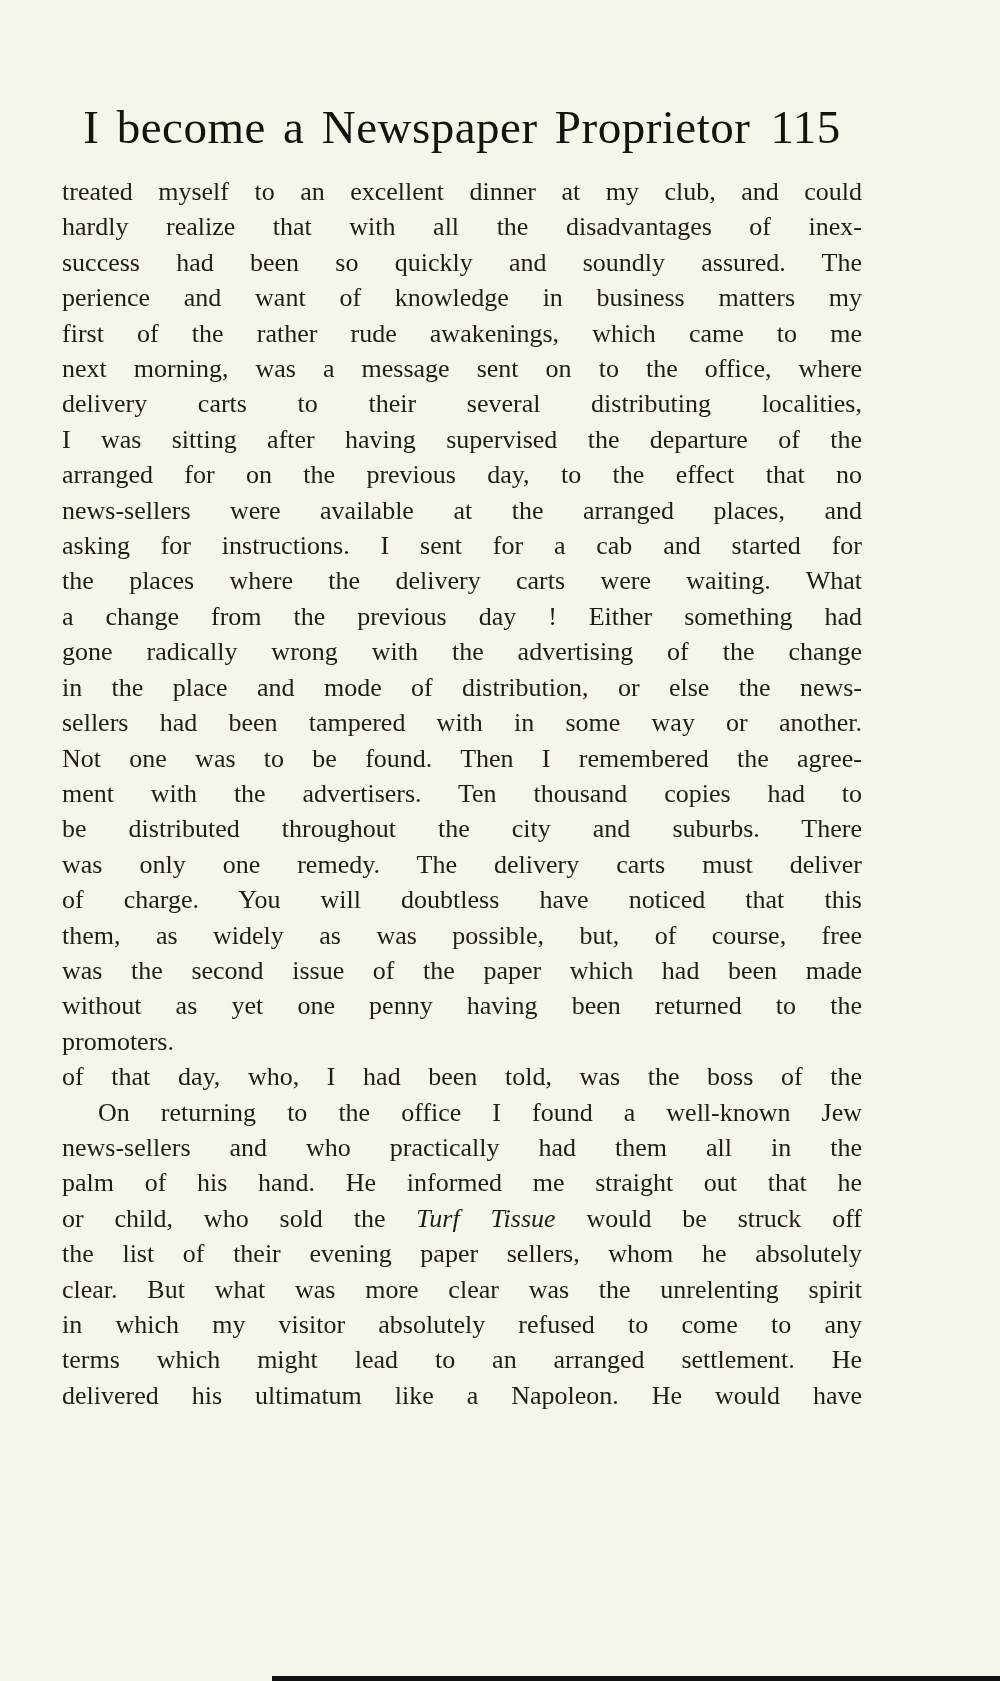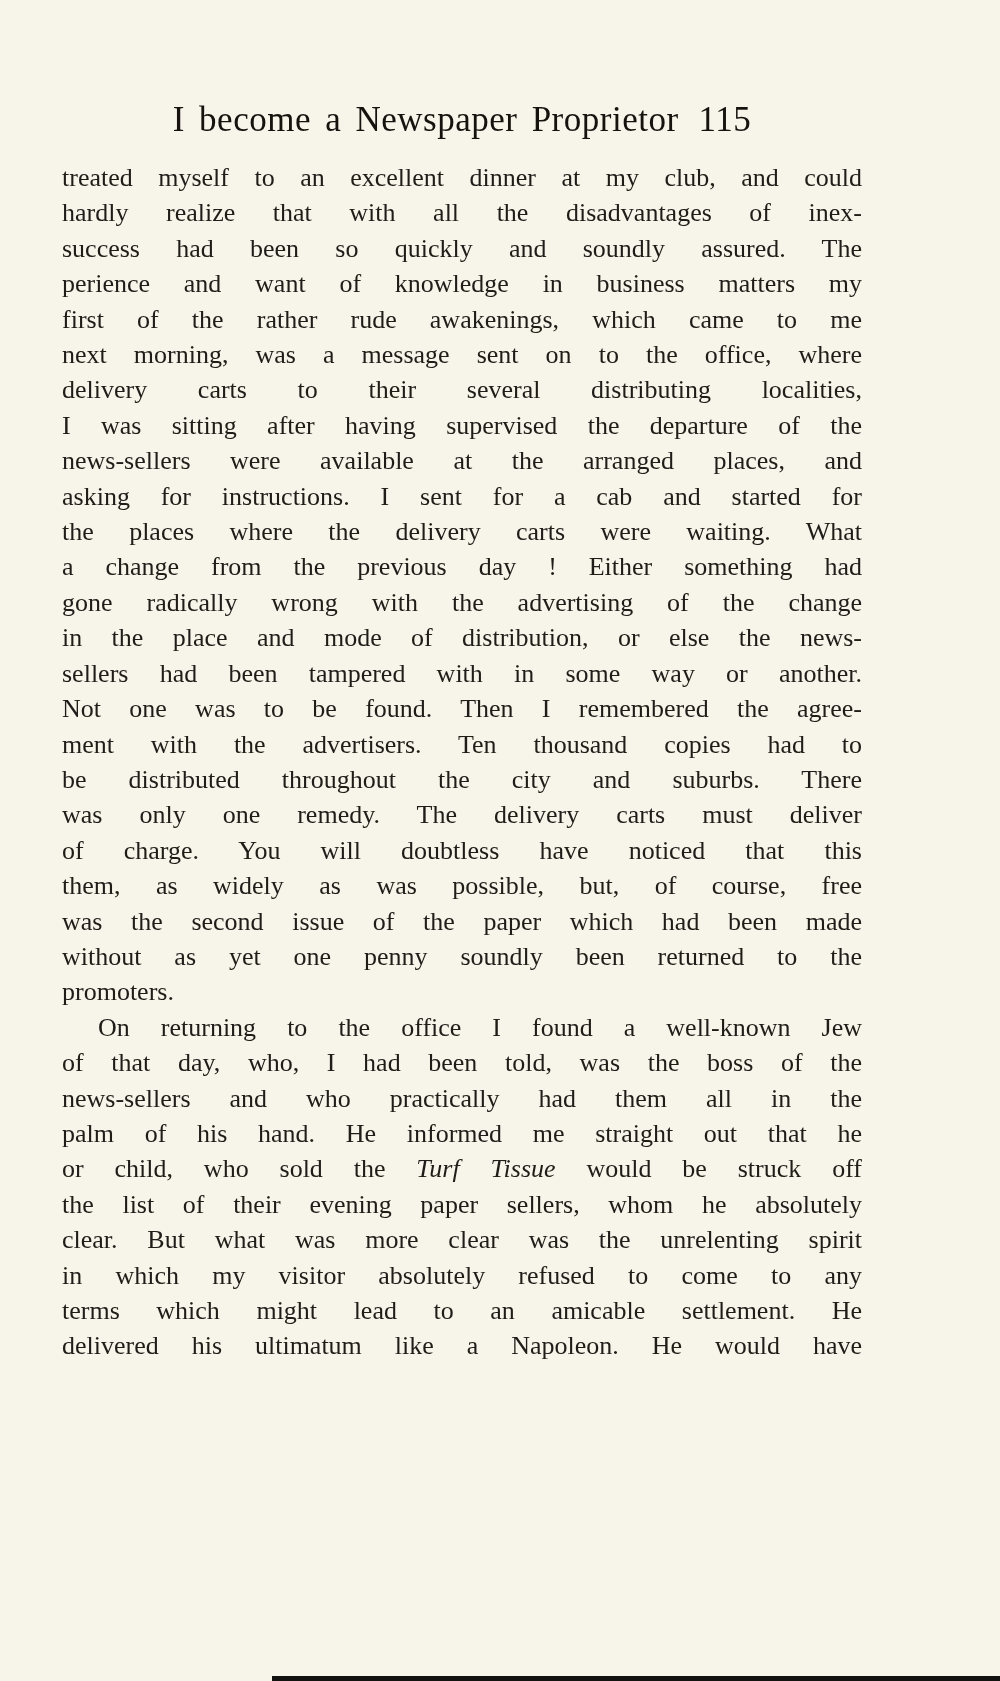--- a/index.html
+++ b/index.html
@@ -17,21 +17,21 @@
   }
   .page {
     box-sizing: border-box;
     padding: 100px 138px 0 62px;
   }
   .running-head {
     display: flex;
     justify-content: center;
     align-items: flex-end;
     gap: 20px;
-    font-size: 35px;
+    font-size: 47px;
     color: #16130f;
     margin-bottom: 20px;
     letter-spacing: 0.5px;
     word-spacing: 5px;
     white-space: nowrap;
   }
   .body-text {
     font-size: 26px;
   }
   .paragraph {
@@ -71,45 +71,46 @@
   <div class="body-text">
       <div class="paragraph">
         <div class="line"><span>treated myself to an excellent dinner at my club, and could</span></div>
         <div class="line"><span>hardly realize that with all the disadvantages of inex-</span></div>
         <div class="line"><span>success had been so quickly and soundly assured. The</span></div>
         <div class="line"><span>perience and want of knowledge in business matters my</span></div>
         <div class="line"><span>first of the rather rude awakenings, which came to me</span></div>
         <div class="line"><span>next morning, was a message sent on to the office, where</span></div>
         <div class="line"><span>delivery carts to their several distributing localities,</span></div>
         <div class="line"><span>I was sitting after having supervised the departure of the</span></div>
+        <div class="line"><span>arranged for on the previous day, to the effect that no</span></div>
         <div class="line"><span>news-sellers were available at the arranged places, and</span></div>
         <div class="line"><span>asking for instructions. I sent for a cab and started for</span></div>
         <div class="line"><span>the places where the delivery carts were waiting. What</span></div>
         <div class="line"><span>a change from the previous day ! Either something had</span></div>
         <div class="line"><span>gone radically wrong with the advertising of the change</span></div>
         <div class="line"><span>in the place and mode of distribution, or else the news-</span></div>
         <div class="line"><span>sellers had been tampered with in some way or another.</span></div>
         <div class="line"><span>Not one was to be found. Then I remembered the agree-</span></div>
         <div class="line"><span>ment with the advertisers. Ten thousand copies had to</span></div>
         <div class="line"><span>be distributed throughout the city and suburbs. There</span></div>
         <div class="line"><span>was only one remedy. The delivery carts must deliver</span></div>
         <div class="line"><span>of charge. You will doubtless have noticed that this</span></div>
         <div class="line"><span>them, as widely as was possible, but, of course, free</span></div>
         <div class="line"><span>was the second issue of the paper which had been made</span></div>
-        <div class="line"><span>without as yet one penny soundly been returned to the</span></div>
+        <div class="line"><span>without as yet one penny having been returned to the</span></div>
         <div class="line end"><span>promoters.</span></div>
       </div>
       <div class="paragraph">
+        <div class="line"><span>of that day, who, I had been told, was the boss of the</span></div>
         <div class="line indent"><span>On returning to the office I found a well-known Jew</span></div>
-        <div class="line"><span>of that day, who, I had been told, was the boss of the</span></div>
         <div class="line"><span>news-sellers and who practically had them all in the</span></div>
         <div class="line"><span>palm of his hand. He informed me straight out that he</span></div>
         <div class="line"><span>or child, who sold the </span><span class="italic">Turf Tissue</span><span> would be struck off</span></div>
         <div class="line"><span>the list of their evening paper sellers, whom he absolutely</span></div>
         <div class="line"><span>clear. But what was more clear was the unrelenting spirit</span></div>
         <div class="line"><span>in which my visitor absolutely refused to come to any</span></div>
-        <div class="line"><span>terms which might lead to an amicable settlement. He</span></div>
+        <div class="line"><span>terms which might lead to an arranged settlement. He</span></div>
         <div class="line"><span>delivered his ultimatum like a Napoleon. He would have</span></div>
       </div>
     </div>
 </div>
 
 <div class="scan-edge-shadow"></div>
 
 </body></html>

